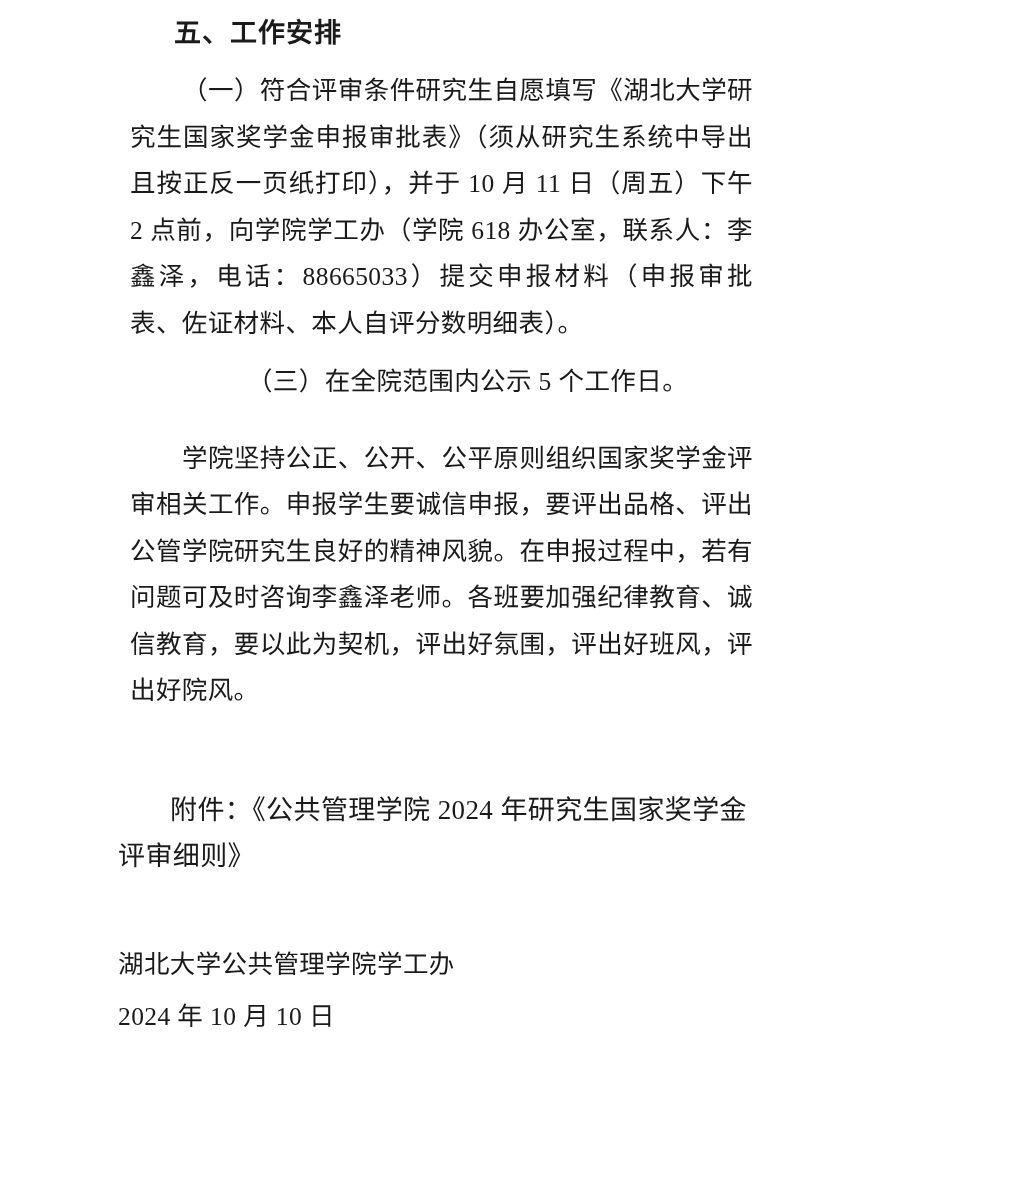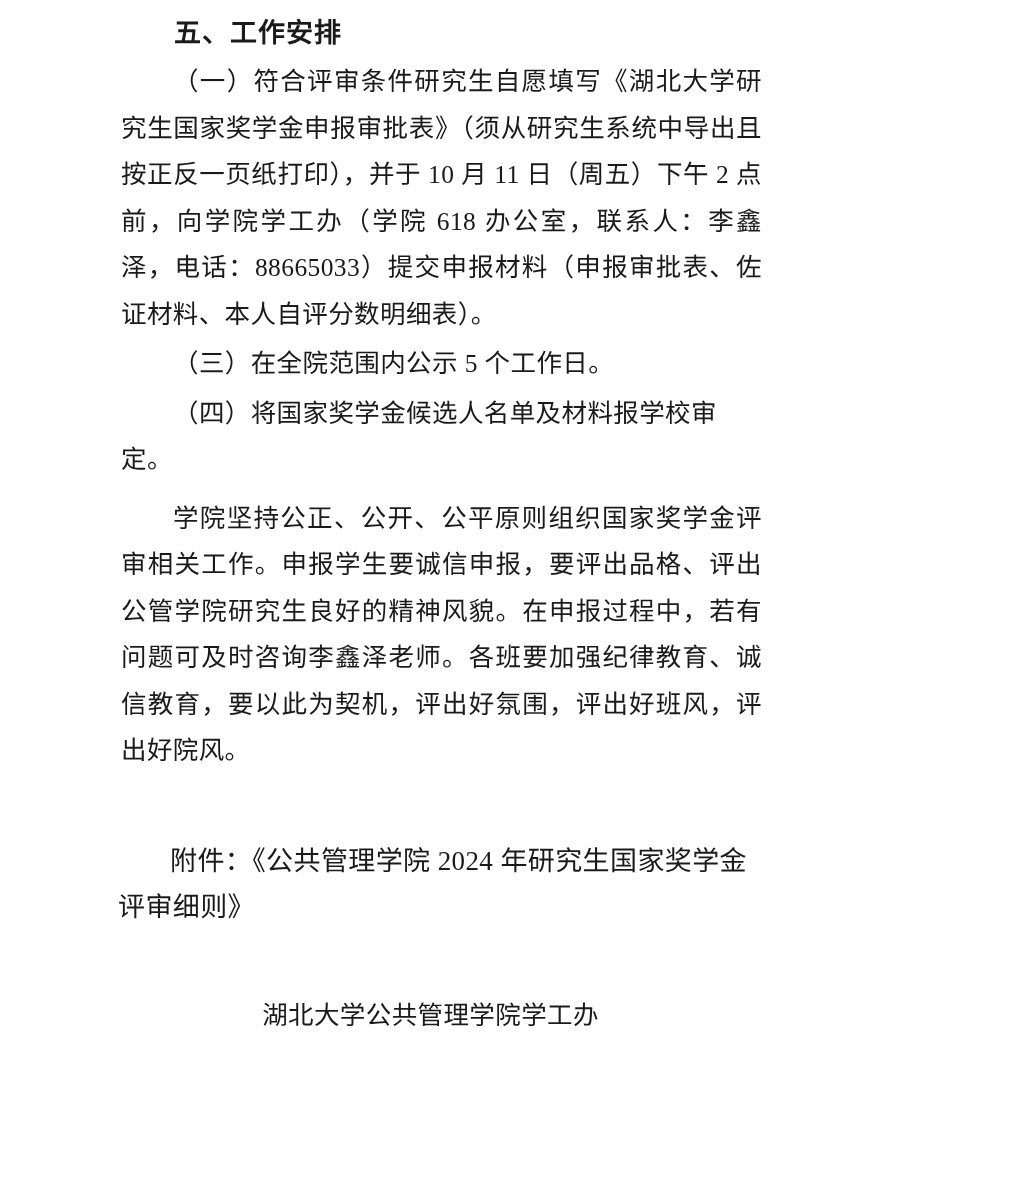--- a/index.html
+++ b/index.html
@@ -27,71 +27,71 @@
     font-size: 27px;
     line-height: 46px;
     letter-spacing: 1px;
     margin: 0 0 2px 0;
     text-indent: 56px;
   }
   .para {
     font-size: 25.5px;
     line-height: 46.5px;
     letter-spacing: 0.4px;
-    margin: 3px;
+    margin: 12px;
     text-align: justify;
     text-justify: inter-character;
     text-indent: 52px;
   }
   .para.short {
-    text-align: left;
+    text-align: center;
   }
   .block {
     margin-bottom: 0;
   }
   .gap-small { height: 6px; }
   .gap-large { height: 60px; }
   .attachment {
     font-size: 27px;
     line-height: 46px;
     letter-spacing: 0.4px;
     margin: 0;
     text-indent: 52px;
   }
   .signature {
     font-size: 25.5px;
     line-height: 52px;
     letter-spacing: 0.4px;
     margin: 0;
-    text-align: center;
+    text-align: left;
     padding-right: 22px;
   }
   .signature.date {
     padding-right: 62px;
   }
 </style>
 </head>
 <body>
 
 <div class="page">
 
   <div class="block">
     <h2 class="section-heading">五、工作安排</h2>
     <p class="para">（一）符合评审条件研究生自愿填写《湖北大学研究生国家奖学金申报审批表》（须从研究生系统中导出且按正反一页纸打印），并于 10 月 11 日（周五）下午 2 点前，向学院学工办（学院 618 办公室，联系人：李鑫泽，电话：88665033）提交申报材料（申报审批表、佐证材料、本人自评分数明细表）。</p>
     <p class="para short">（三）在全院范围内公示 5 个工作日。</p>
-    <p class="para short">（四）将国家奖学金候选人名单及材料报学校审定。</p>
   </div>
 
   <div class="gap-small"></div>
 
   <div class="block">
     <p class="para">学院坚持公正、公开、公平原则组织国家奖学金评审相关工作。申报学生要诚信申报，要评出品格、评出公管学院研究生良好的精神风貌。在申报过程中，若有问题可及时咨询李鑫泽老师。各班要加强纪律教育、诚信教育，要以此为契机，评出好氛围，评出好班风，评出好院风。</p>
   </div>
 
   <div class="gap-large"></div>
 
   <p class="attachment">附件：《公共管理学院 2024 年研究生国家奖学金评审细则》</p>
 
   <div class="gap-large"></div>
 
   <p class="signature">湖北大学公共管理学院学工办</p>
+  <p class="signature date">2024 年 10 月 10 日</p>
 
 </div>
 
 </body></html>

